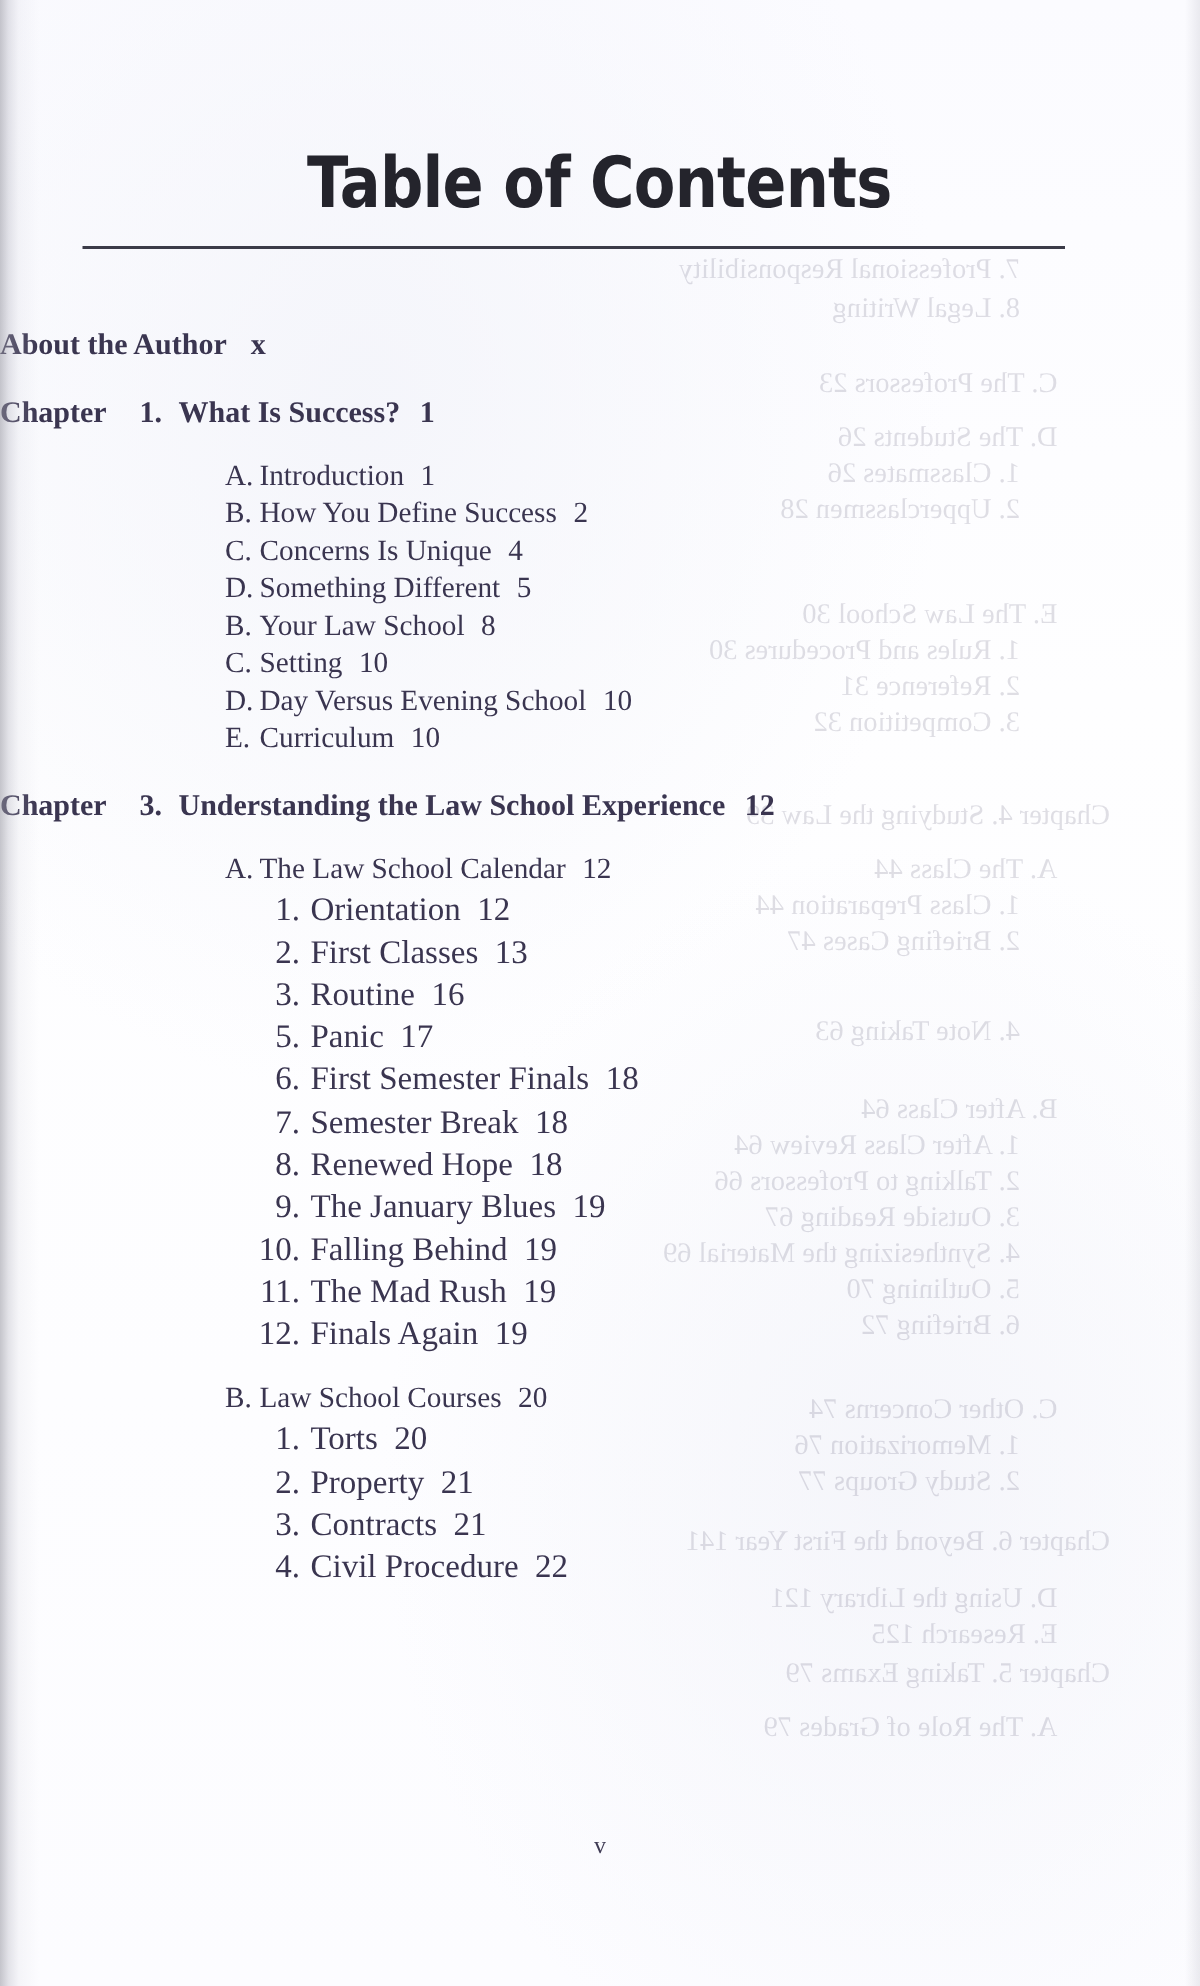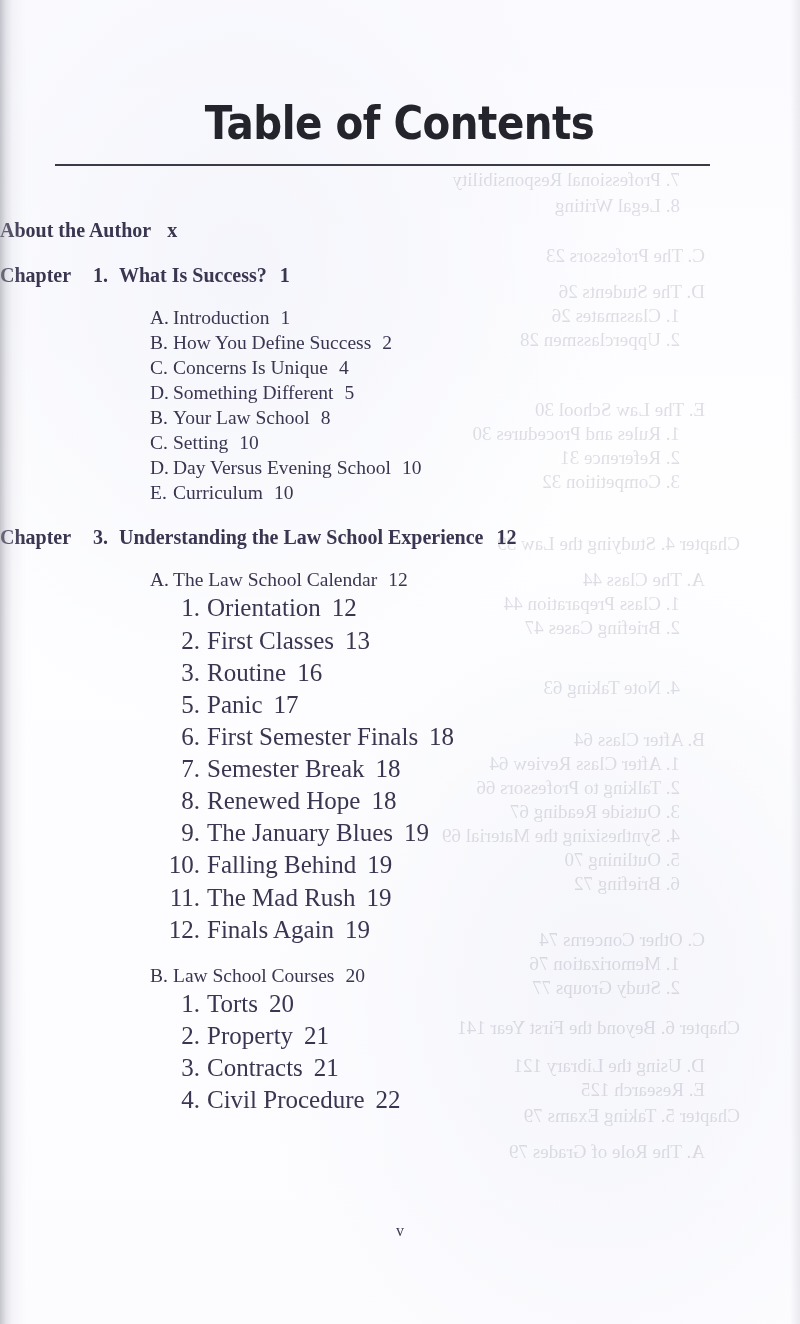--- a/index.html
+++ b/index.html
@@ -143,21 +143,21 @@
   .lvl-a .e-label {
     display: inline-block;
     width: 23px;
   }
   .lvl-a .e-page { padding-left: 11px; }
 
   
   .lvl-n {
     margin-left: 150px;
     line-height: 1.285;
-    font-size: 25px;
+    font-size: 22px;
   }
   .lvl-n .e-label {
     display: inline-block;
     width: 50px;
     text-align: right;
     padding-right: 7px;
   }
   .lvl-n .e-page { padding-left: 11px; }
 
   .gap-lg { margin-top: 20px; }

